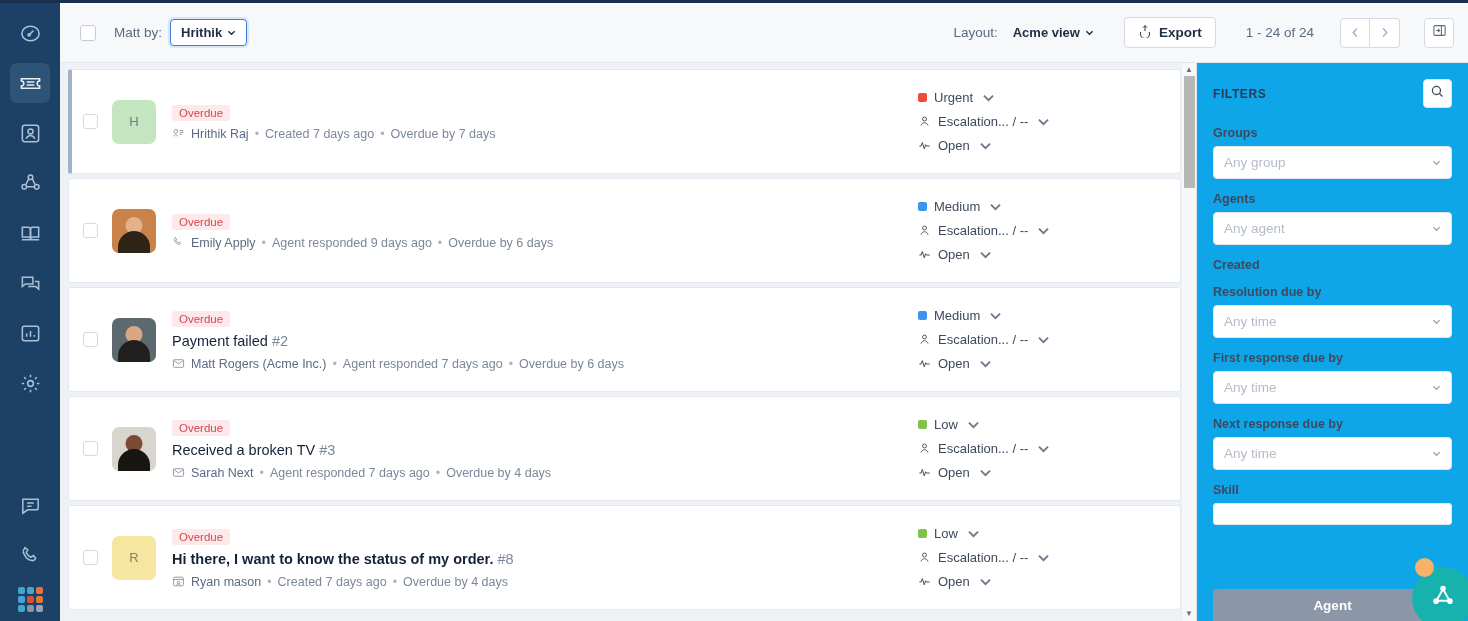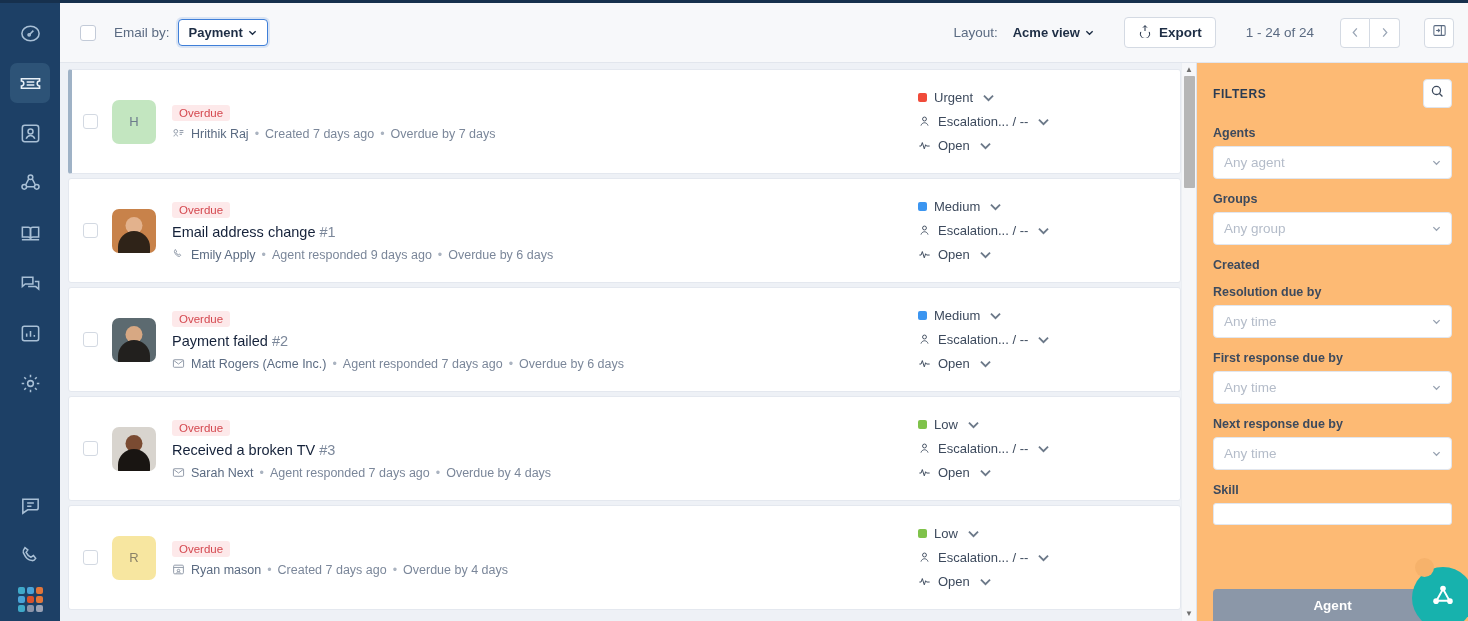--- a/index.html
+++ b/index.html
@@ -140,21 +140,21 @@
   .sb-arrow { font-size: 8px; color: #707070; line-height: 1; cursor: pointer; }
   .sb-track { flex: 1 1 auto; width: 100%; position: relative; }
   .sb-thumb {
     position: absolute; top: 2px; left: 2px; width: 11px; height: 112px;
     background: #b6b6b6; border-radius: 1px; cursor: pointer;
   }
   .sb-arrow.bottom { position: absolute; bottom: 3px; left: 50%; transform: translateX(-50%); }
 
   
   .filters {
-    width: 272px; flex: 0 0 272px; background: #fdba74;
+    width: 272px; flex: 0 0 272px; background: #0ea5e9;
     border-left: 1px solid #dde3ec; padding: 16px 16px 15px 16px;
     position: relative; overflow: hidden;
   }
   .f-head { display: flex; align-items: center; justify-content: space-between;
             margin-bottom: 18px; }
   .f-title { font-size: 12px; font-weight: bold; color: #2a3b52; letter-spacing: .6px; }
   .f-search {
     width: 29px; height: 29px; background: #fff; border: 1px solid #dfe4ec;
     border-radius: 4px; display: flex; align-items: center; justify-content: center;
     cursor: pointer;
@@ -293,23 +293,23 @@
       <i style="background:#3fa9c9"></i>
         <i style="background:#8b93a8"></i>
         <i style="background:#9aa2b5"></i>
     </div>
   </div>
 
   <div class="main">
 
     <div class="toolbar">
       <div class="chk"></div>
-      <span class="sortby-label">Email by:</span>
+      <span class="sortby-label">Matt by:</span>
       <div class="pill">
-        <span>Payment</span>
+        <span>Hrithik</span>
         <span>
           <svg width="9" height="9" viewBox="0 0 10 10" fill="none" stroke="#1d2d44" stroke-width="1.5">
               <path d="M1.5 3.5L5 7l3.5-3.5"></path>
             </svg>
         </span>
       </div>
 
       <div class="tb-right">
         <span class="layout-label">Layout:</span>
         <span class="layout-val">
@@ -413,21 +413,21 @@
                     </svg>
                   </span>
                 </div>
               </div>
             </div>
             <div class="card">
               <div class="card-chk"></div>
               <div class="avatar" style="background: rgb(200, 130, 74);">
                 <div class="ph" style="--skin: #e3b28d;"></div>
               </div>
-              <div class="card-mid"><div class="badge">Overdue</div><div class="c-title">Email address change <span class="num">#1</span></div><div class="c-meta">
+              <div class="card-mid"><div class="badge">Overdue</div><div class="c-meta">
                   <span style="display: flex;">
                     <svg viewBox="0 0 24 24" fill="none" stroke="#8a94a4" stroke-width="1.7">
                       <path d="M6.2 3.8l2.6 2-1.6 2.3c.9 2 2.6 3.6 4.5 4.5l2.3-1.6 2 2.6c-.8 1.3-2 2.2-3.3 2-4.1-1.3-5.7-2.9-8.2-8.1-.4-1.5.4-3.2 1.7-4.6z"></path>
                     </svg>
                   </span>
                   <span class="who">Emily Apply</span>
                   <span class="dot-sep">•</span>
                   <span>Agent responded 9 days ago</span>
                   <span class="dot-sep">•</span>
                   <span>Overdue by 6 days</span>
@@ -581,21 +581,21 @@
                     <svg viewBox="0 0 10 10" width="9" height="9" fill="none" stroke="#6b7888" stroke-width="1.4">
                       <path d="M1.5 3.5L5 7l3.5-3.5"></path>
                     </svg>
                   </span>
                 </div>
               </div>
             </div>
             <div class="card">
               <div class="card-chk"></div>
               <div class="avatar" style="background: rgb(247, 230, 160); color: rgb(138, 129, 104);">R</div>
-              <div class="card-mid"><div class="badge">Overdue</div><div class="c-meta">
+              <div class="card-mid"><div class="badge">Overdue</div><div class="c-title bold">Hi there, I want to know the status of my order. <span class="num">#8</span></div><div class="c-meta">
                   <span style="display: flex;">
                     <svg viewBox="0 0 24 24" fill="none" stroke="#8a94a4" stroke-width="1.7">
                       <rect x="3" y="4" width="18" height="16" rx="2"></rect>
                       <path d="M3 8.2h18"></path>
                       <circle cx="12" cy="14" r="2.4"></circle>
                       <path d="M8.4 19c.6-1.8 2-2.8 3.6-2.8s3 1 3.6 2.8"></path>
                     </svg>
                   </span>
                   <span class="who">Ryan mason</span>
                   <span class="dot-sep">•</span>
@@ -660,34 +660,34 @@
             <span>
               <svg width="15" height="15" viewBox="0 0 20 20" fill="none" stroke="#3d4a5d" stroke-width="1.7">
                   <circle cx="8.6" cy="8.6" r="5.4"></circle>
                   <path d="M12.6 12.6l4 4"></path>
                 </svg>
             </span>
           </div>
         </div>
         <div id="filter-groups">
             <div class="f-group">
-              <div class="f-label">Agents</div>
+              <div class="f-label">Groups</div>
               <div class="f-select">
-                <span>Any agent</span>
+                <span>Any group</span>
                 <span class="chev" style="display: flex;">
                   <svg viewBox="0 0 10 10" width="9" height="9" fill="none" stroke="#98a2b1" stroke-width="1.4">
                     <path d="M1.5 3.5L5 7l3.5-3.5"></path>
                   </svg>
                 </span>
               </div>
             </div>
             <div class="f-group">
-              <div class="f-label">Groups</div>
+              <div class="f-label">Agents</div>
               <div class="f-select">
-                <span>Any group</span>
+                <span>Any agent</span>
                 <span class="chev" style="display: flex;">
                   <svg viewBox="0 0 10 10" width="9" height="9" fill="none" stroke="#98a2b1" stroke-width="1.4">
                     <path d="M1.5 3.5L5 7l3.5-3.5"></path>
                   </svg>
                 </span>
               </div>
             </div>
             <div class="f-group">
               <div class="f-label">Created</div>
             </div>

